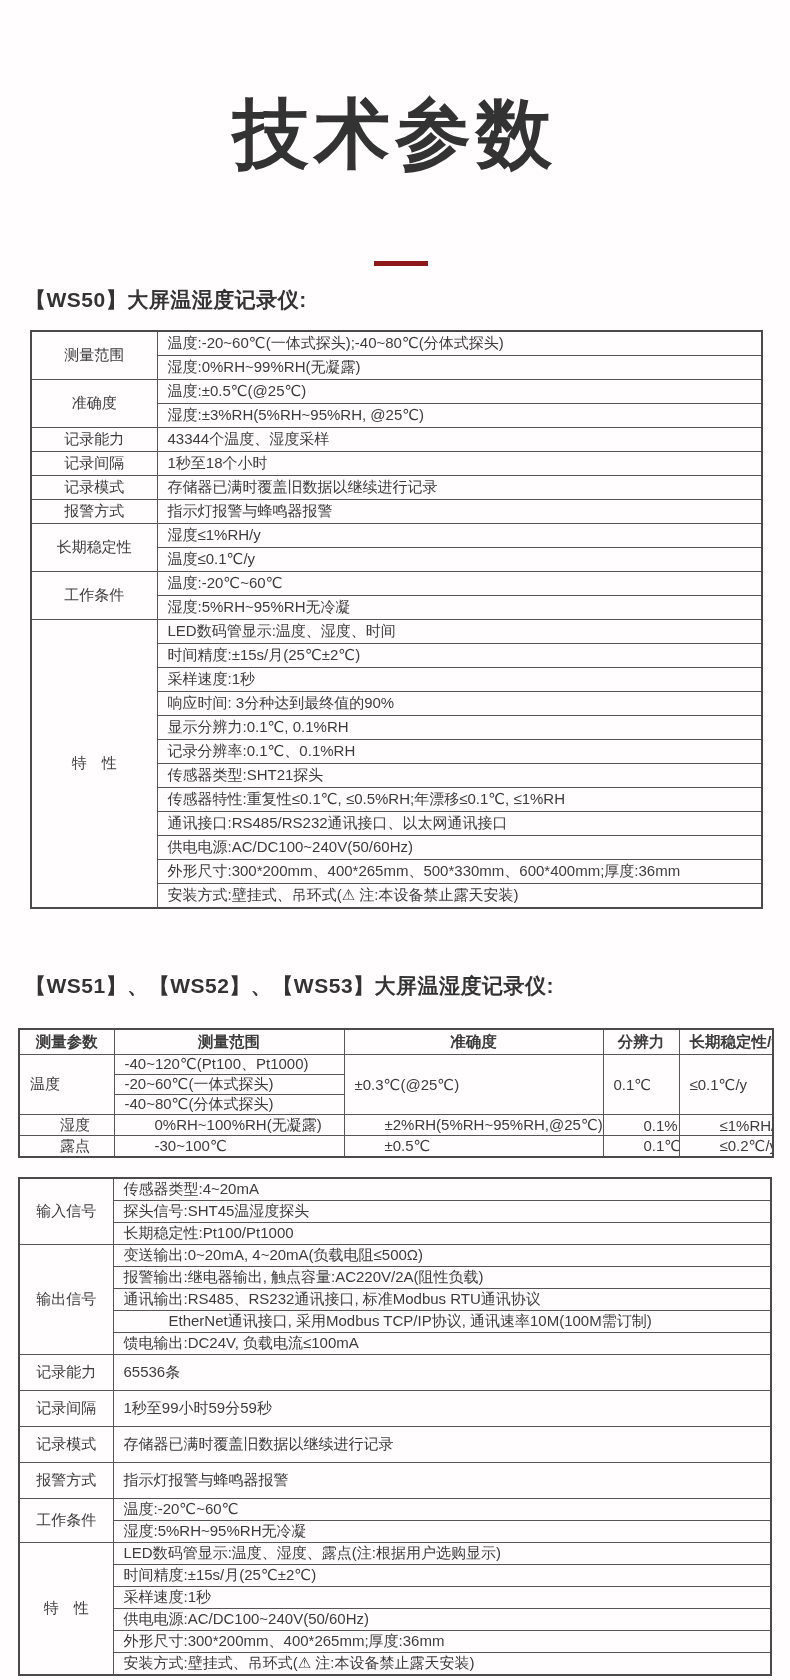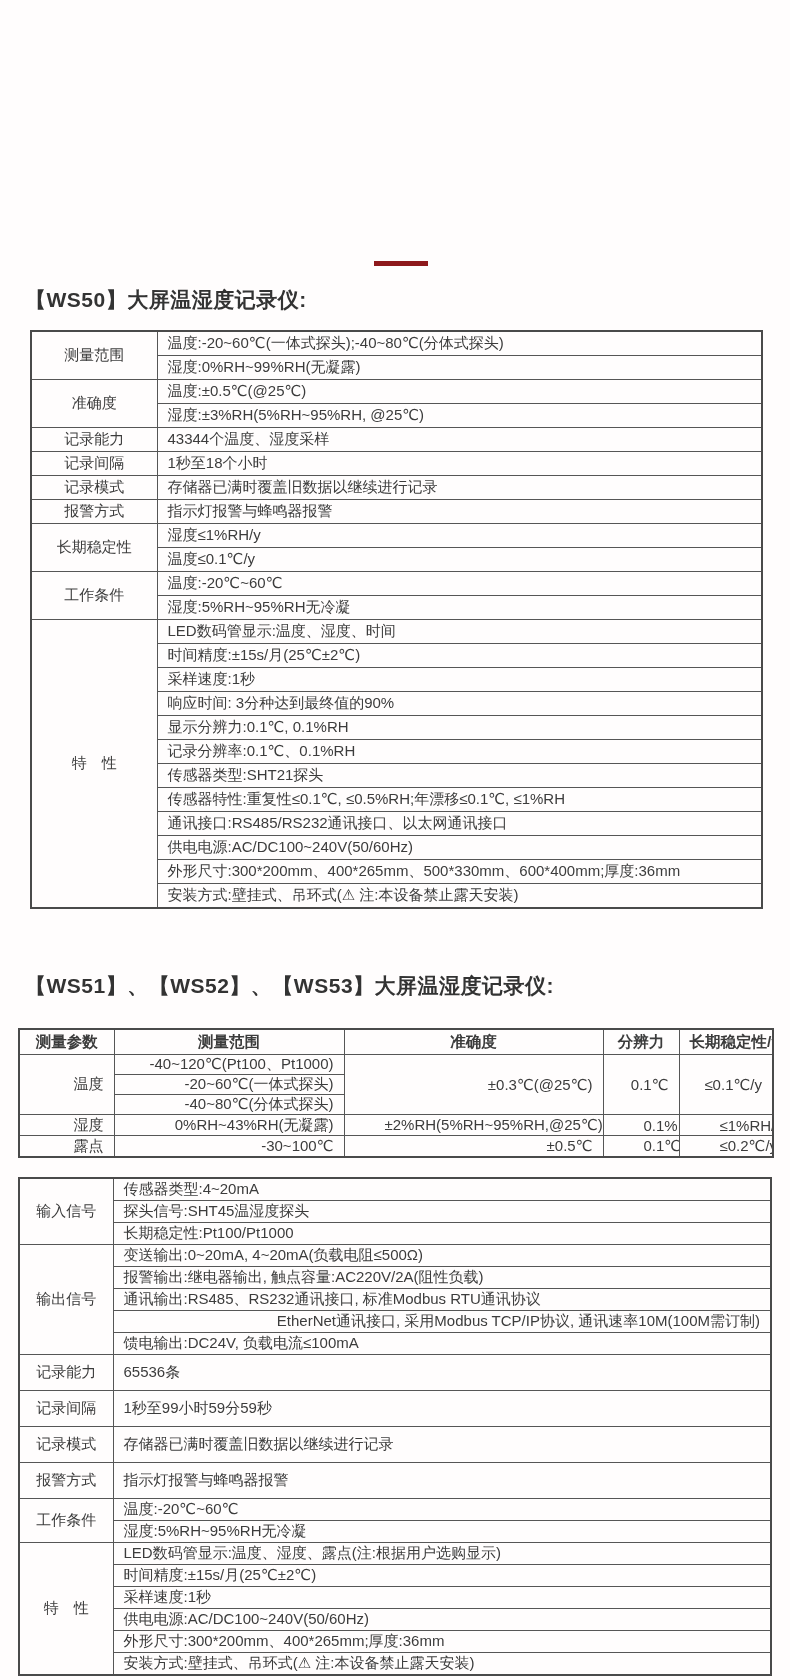--- a/index.html
+++ b/index.html
@@ -28,37 +28,38 @@
 
   
   .t1{position:absolute;top:330px;left:30px;width:733px;}
   .t1 td{height:23px;}
   .t1 td.label{text-align:center;padding:0 2px;}
   .t1 td.value{text-align:left;}
 
   
   .t2{position:absolute;top:1028px;left:18px;width:754px;}
   .t2 th{height:24px;font-weight:600;font-size:15.5px;text-align:center;margin-top:24px;}
-  .t2 td{height:19px;text-align:right;}
+  .t2 td{height:19px;text-align:left;}
   .t2 td.single{height:20px;padding-left:40px;}
 
   
   .t3{position:absolute;top:1177px;left:18px;width:754px;}
   .t3 td{height:21px;}
   .t3 td.label{text-align:center;padding:7px 2px;}
   .t3 td.value{text-align:left;}
-  .t3 td.indent{padding-left:76px;text-align:right;}
+  .t3 td.indent{padding-left:55px;}
 
   .outer{border:2px solid #4a4a4a;}
 </style>
 </head>
 <body>
 
 <div class="page">
 
+  <div class="main-title">技术参数</div>
   <div class="title-divider"></div>
 
   <div class="section-heading heading-1">【WS50】大屏温湿度记录仪:</div>
 
   <table class="t1 outer">
     <colgroup>
         <col style="width:126px">
         <col>
       </colgroup>
     <tbody>
@@ -172,21 +173,21 @@
       <td rowspan="3">≤0.1℃/y</td>
     </tr>
     <tr>
           <td>-20~60℃(一体式探头)</td>
         </tr>
     <tr>
           <td>-40~80℃(分体式探头)</td>
         </tr>
     <tr>
       <td class="single">湿度</td>
-      <td class="single">0%RH~43%RH(无凝露)</td>
+      <td class="single">0%RH~100%RH(无凝露)</td>
       <td class="single">±2%RH(5%RH~95%RH,@25℃)</td>
       <td class="single">0.1%RH</td>
       <td class="single">≤1%RH/y</td>
     </tr>
     <tr>
       <td class="single">露点</td>
       <td class="single">-30~100℃</td>
       <td class="single">±0.5℃</td>
       <td class="single">0.1℃</td>
       <td class="single">≤0.2℃/y</td>

